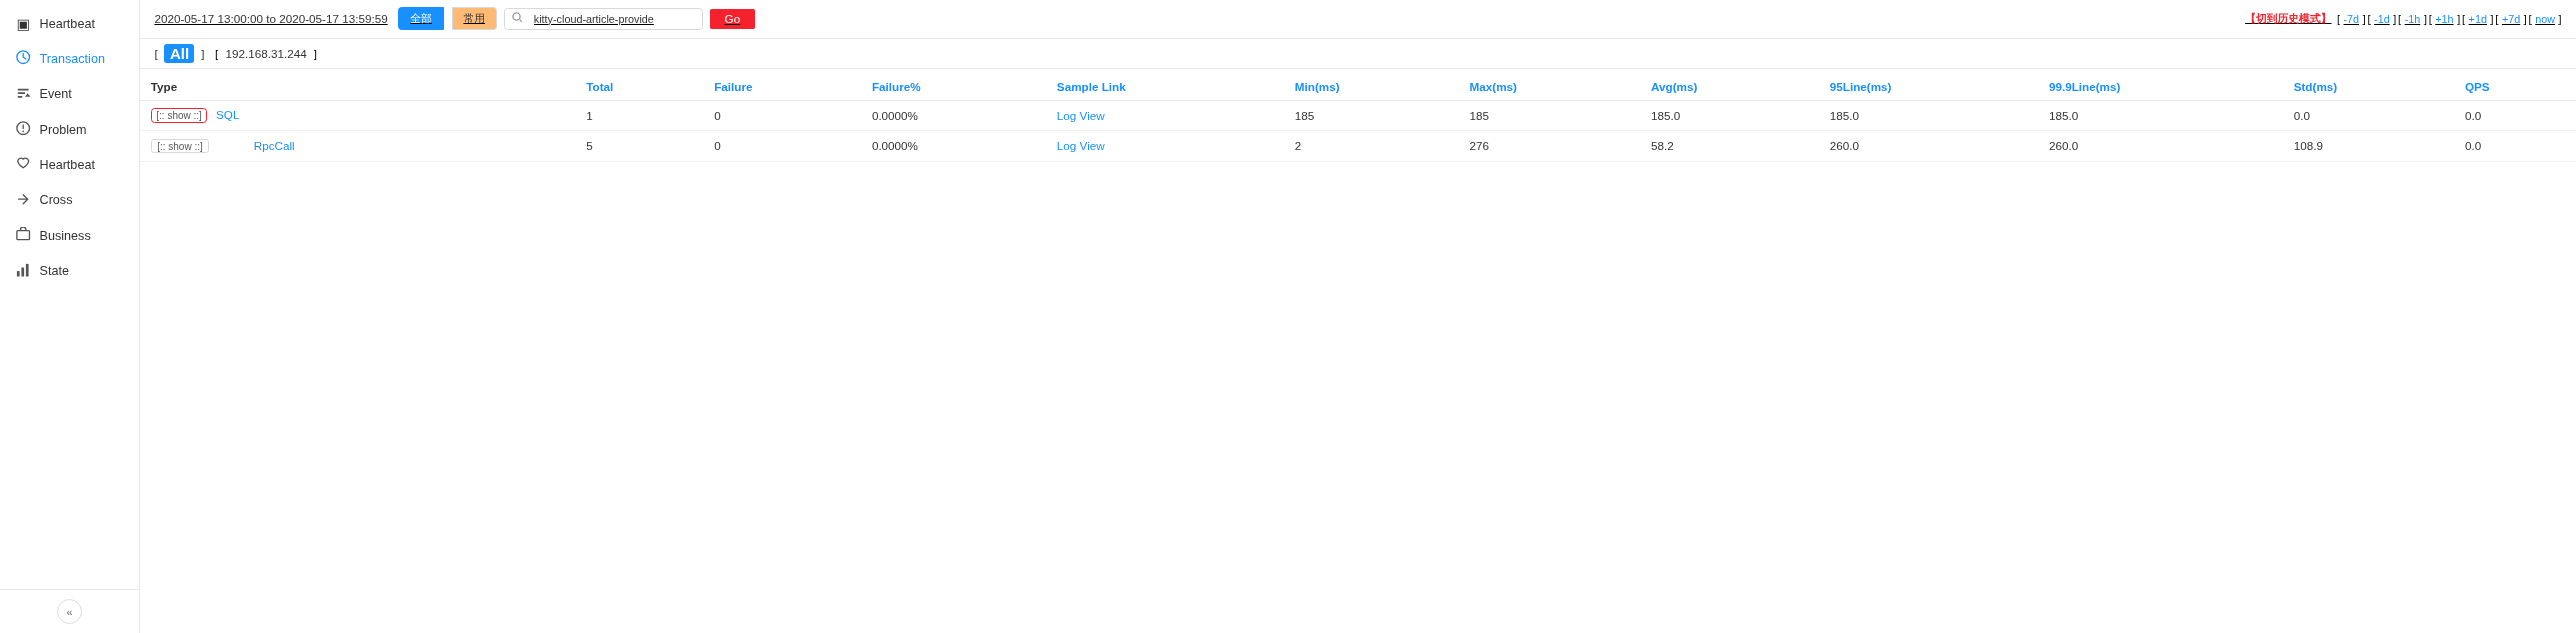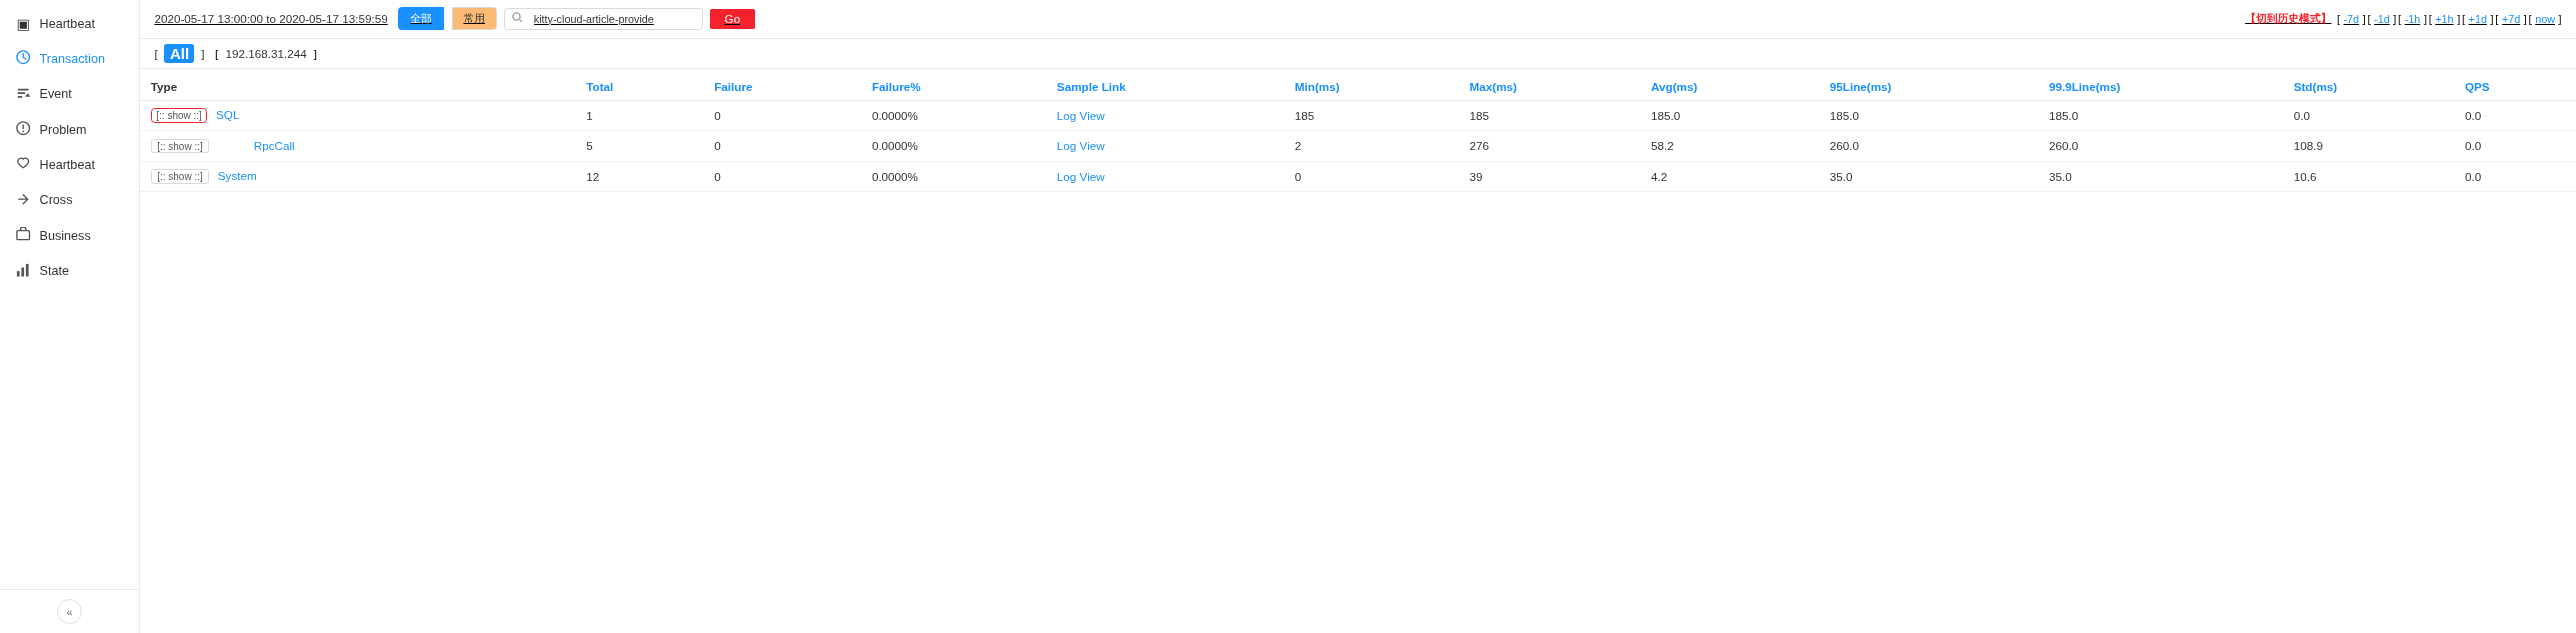--- a/index.html
+++ b/index.html
@@ -351,35 +351,18 @@
     <td>0.0000%</td>
     <td><span style="color:#1890ff;cursor:pointer;">Log View</span></td>
     <td>2</td>
     <td>276</td>
     <td>58.2</td>
     <td>260.0</td>
     <td>260.0</td>
     <td>108.9</td>
     <td>0.0</td>
   </tr>
-          <tr>
-    <td>
-      <span style="display:inline-flex;align-items:center;border:0.9px solid #d9d9d9;border-radius:2.7px;padding:0.9px 5.4px;font-size:10px;color:#555;cursor:pointer;background:#fff;margin-right:5.4px;">[:: show ::]</span>
-      <span style="color:#1890ff;cursor:pointer;">System</span>
-    </td>
-    <td>12</td>
-    <td>0</td>
-    <td>0.0000%</td>
-    <td><span style="color:#1890ff;cursor:pointer;">Log View</span></td>
-    <td>0</td>
-    <td>39</td>
-    <td>4.2</td>
-    <td>35.0</td>
-    <td>35.0</td>
-    <td>10.6</td>
-    <td>0.0</td>
-  </tr>
         </tbody>
     </table>
   </div>
 
 </div>
 
 
 </body></html>

